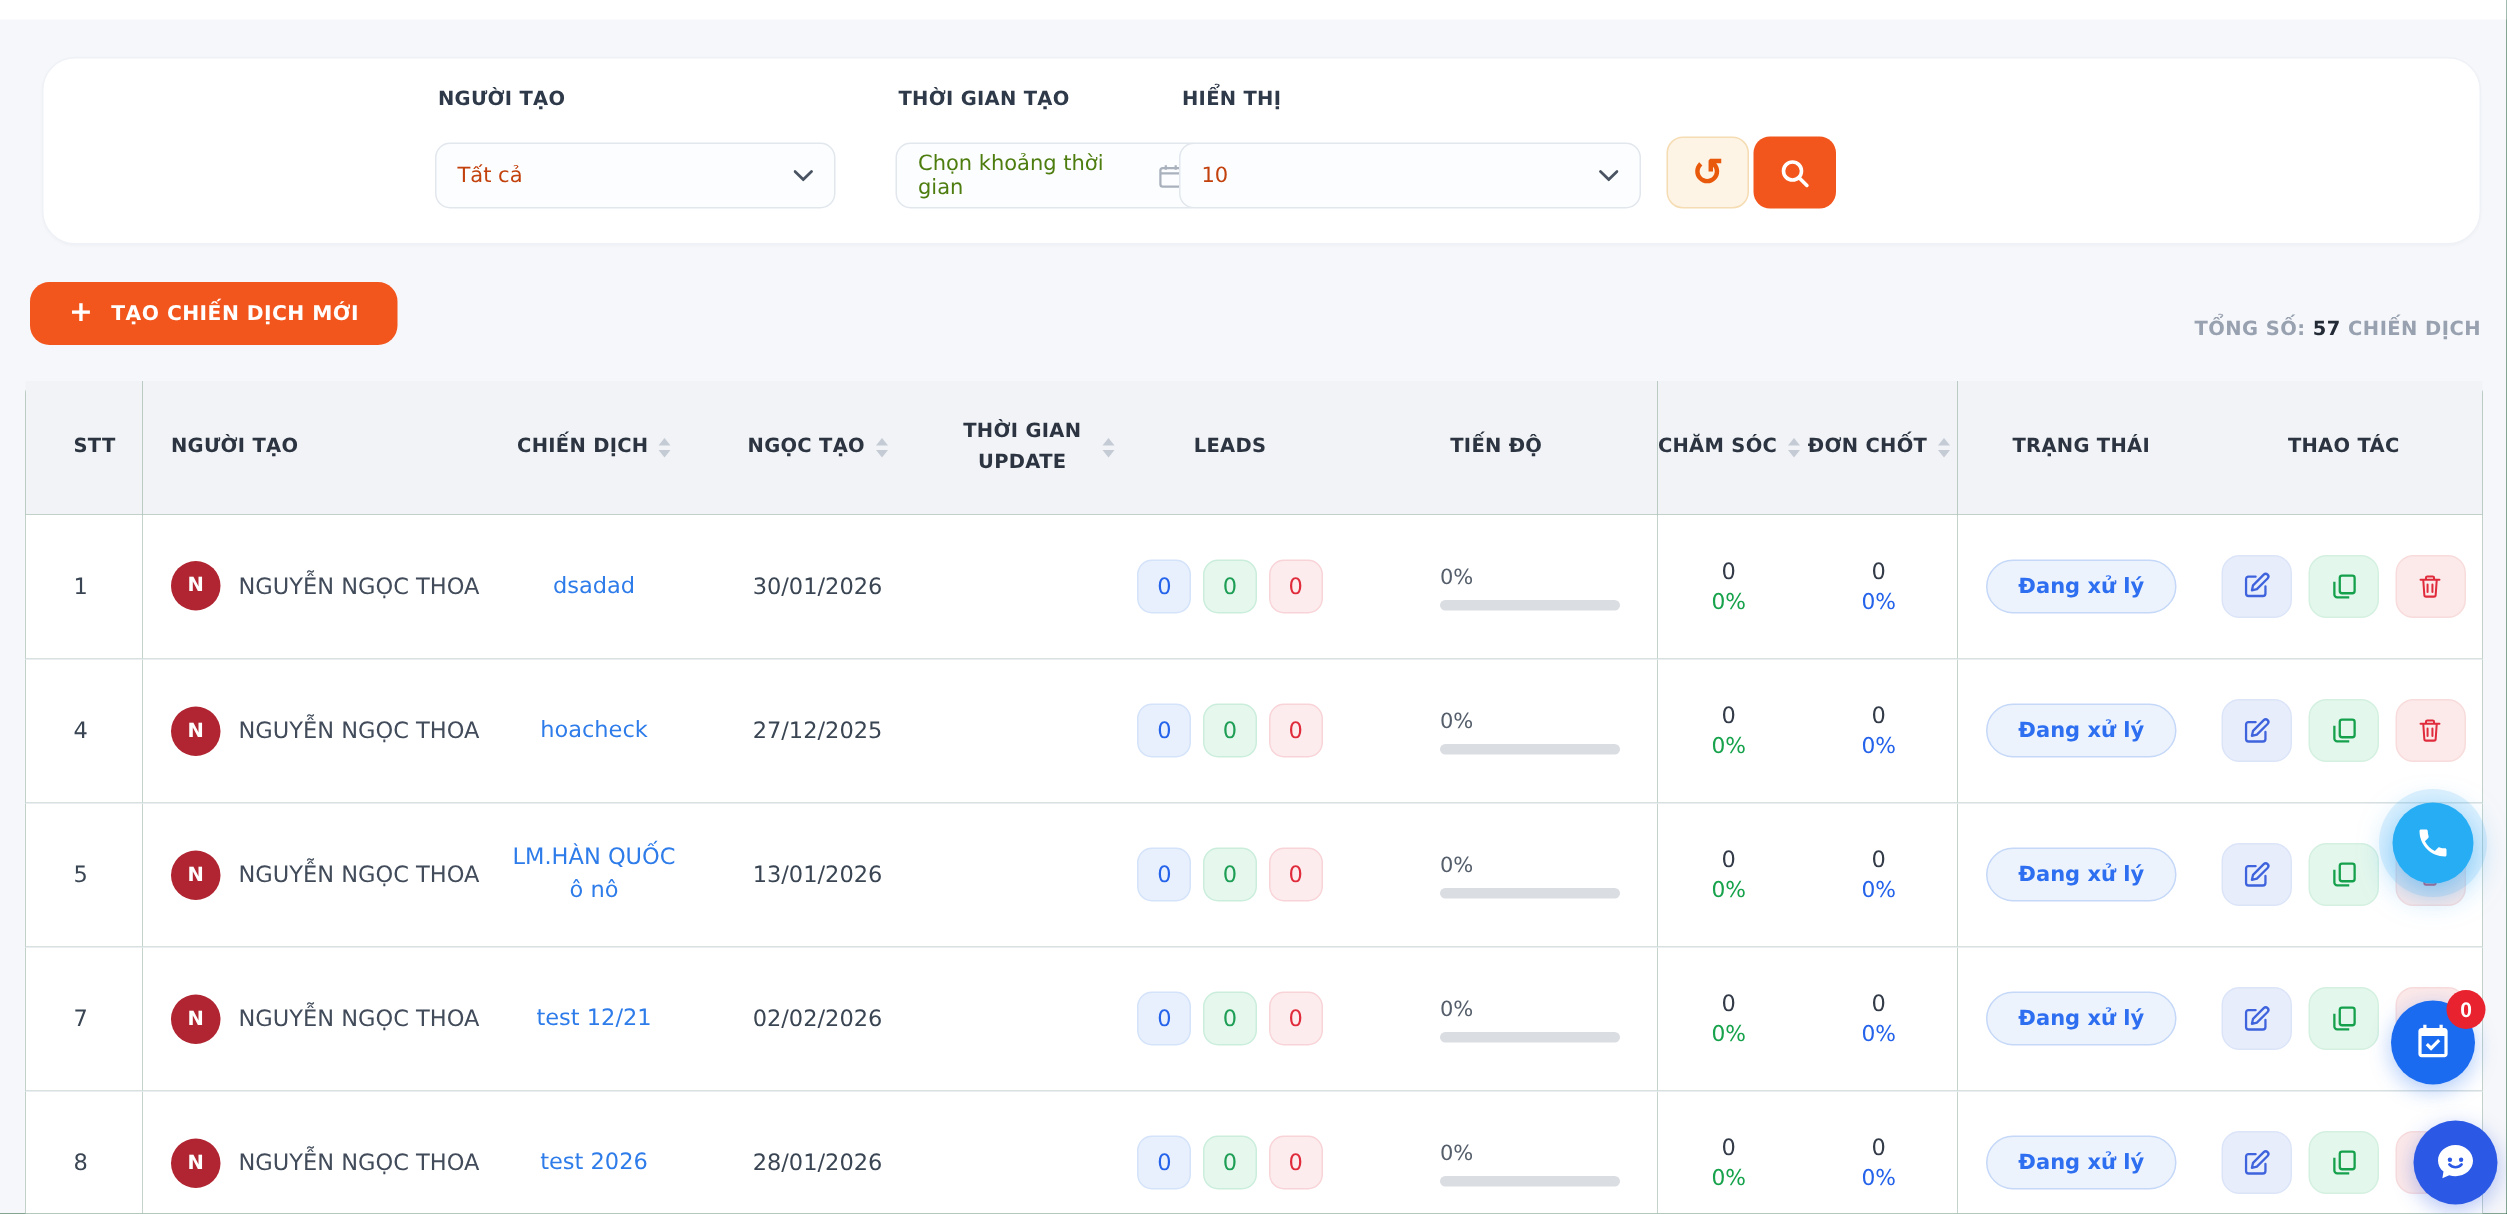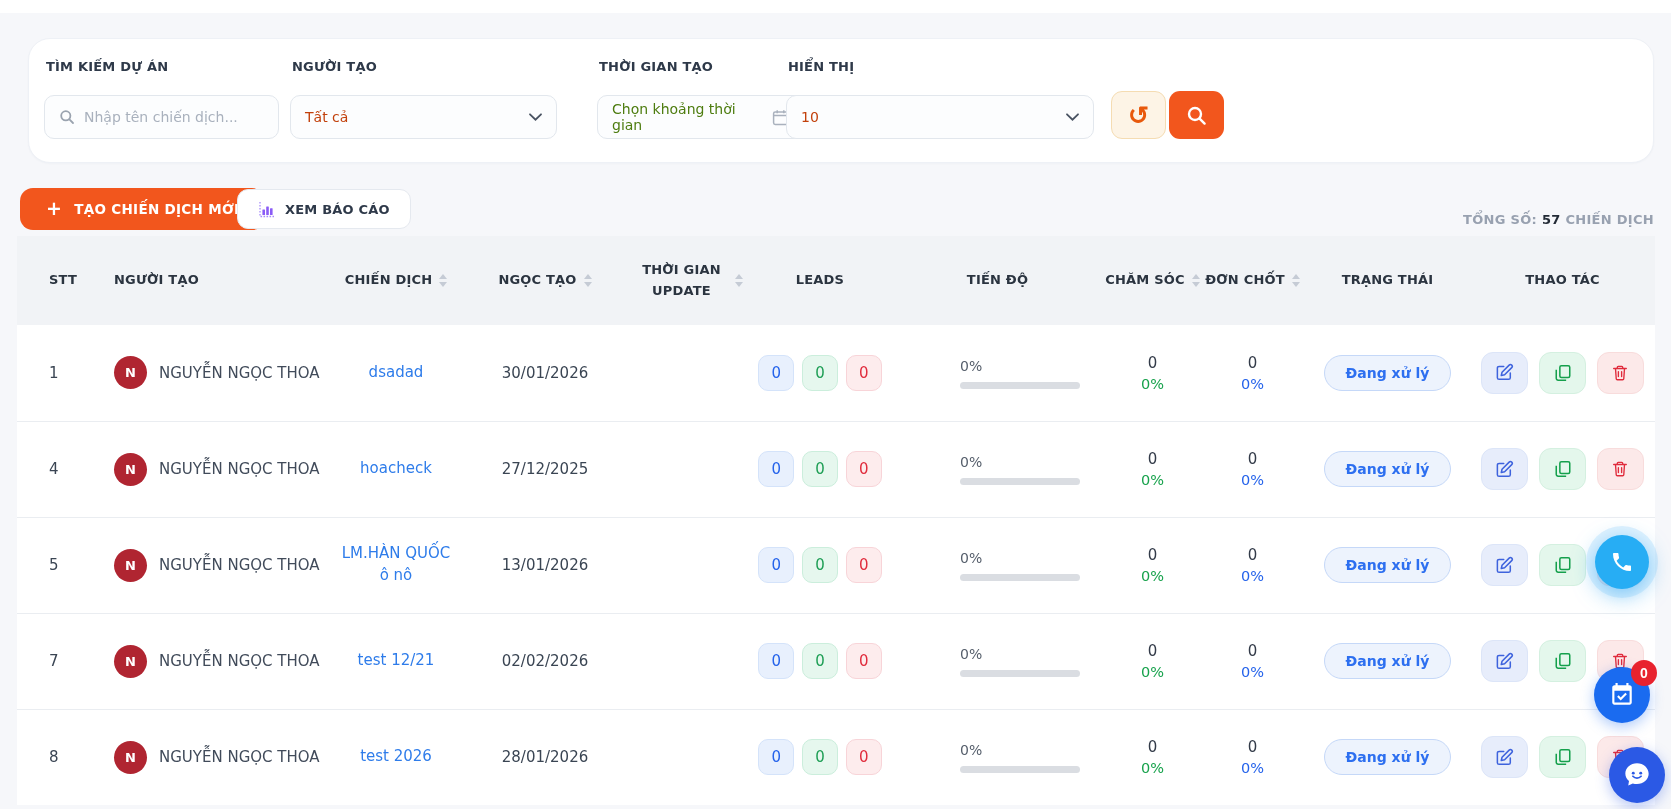--- a/index.html
+++ b/index.html
@@ -59,21 +59,21 @@
     display:inline-flex; align-items:center; gap:10px;
     color:#2E3949; font-family:inherit; font-size:13px; font-weight:bold; letter-spacing:.2px;
   }
   .total-line {
     position:absolute; right:17px; top:24px; font-size:13px; font-weight:bold;
     color:#98A1B0; letter-spacing:.3px; white-space:nowrap;
   }
   .total-line .count { color:#232B36; }
 
   
-  .table-card { position:absolute; left:17px; top:236px; width:1638px; height:555px; background:#14532d; border-radius:8px 8px 0 0; }
+  .table-card { position:absolute; left:17px; top:254px; width:1638px; height:555px; background:#14532d; border-radius:8px 8px 0 0; }
   table { border-collapse:collapse; table-layout:fixed; width:1638px; }
   thead tr { height:89px; background:#F1F3F6; }
   th { font-size:13px; font-weight:bold; color:#2B3440; letter-spacing:.2px; text-align:center; vertical-align:middle; line-height:1.55; }
   th.h-left { text-align:left; }
   th .hwrap { display:inline-flex; align-items:center; gap:7px; }
   th .hlabel { display:inline-block; max-width:92px; }
   th .hlabel.wide { max-width:none; }
   .sort { display:inline-flex; flex-direction:column; gap:3px; }
   .sort i { width:0; height:0; border-left:4.5px solid transparent; border-right:4.5px solid transparent; }
   .sort .up { border-bottom:5.5px solid #C5CBD5; }
@@ -132,32 +132,20 @@
     display:flex; align-items:center; justify-content:center;
   }
 </style>
 </head>
 <body>
 
 <div class="top-strip"></div>
 
 <section class="filter-card">
 
-  <div class="field" style="left:15px; width:235px;">
-    <label>TÌM KIẾM DỰ ÁN</label>
-    <div class="ctrl">
-      <span class="icn">
-        <svg width="16" height="16" viewBox="0 0 16 16" fill="none" stroke="#9AA3AF" stroke-width="1.8" stroke-linecap="round">
-            <circle cx="6.8" cy="6.8" r="4.6"></circle>
-            <path d="M10.4 10.4 14 14"></path>
-          </svg>
-      </span>
-      <input type="text" placeholder="Nhập tên chiến dịch..." style="">
-    </div>
-  </div>
 
   <div class="field" style="left:261px; width:267px;">
     <label>NGƯỜI TẠO</label>
     <div class="ctrl">
       <span class="value">Tất cả</span>
       <span class="icn">
         <svg width="13" height="8" viewBox="0 0 13 8" fill="none" stroke="#495362" stroke-width="1.8" stroke-linecap="round">
             <path d="M1 1.3 6.5 6.7 12 1.3"></path>
           </svg>
       </span>
@@ -199,31 +187,20 @@
           <path d="M13.6 13.6 18.6 18.6"></path>
         </svg>
     </span>
   </button>
 </section>
 
 <div class="toolbar">
   <button class="create-btn">
     <span class="plus">+</span>
     <span>TẠO CHIẾN DỊCH MỚI</span>
-  </button>
-  <button class="report-btn">
-    <span class="icn">
-      <svg width="17" height="17" viewBox="0 0 17 17">
-          <path d="M2 1v14.5H16" stroke="#A78BFA" stroke-width="1.3" fill="none" stroke-dasharray="1.6 1.4"></path>
-          <rect x="4.4" y="8.6" width="2.6" height="5.4" rx="0.5" fill="#8B5CF6"></rect>
-          <rect x="8.2" y="5.6" width="2.6" height="8.4" rx="0.5" fill="#8B5CF6"></rect>
-          <rect x="12" y="7.2" width="2.6" height="6.8" rx="0.5" fill="#8B5CF6"></rect>
-        </svg>
-    </span>
-    <span>XEM BÁO CÁO</span>
   </button>
   <div class="total-line">
     <span>TỔNG SỐ:</span>
     <span class="count">57</span>
     <span>CHIẾN DỊCH</span>
   </div>
 </div>
 
 <div class="table-card">
   <table>

